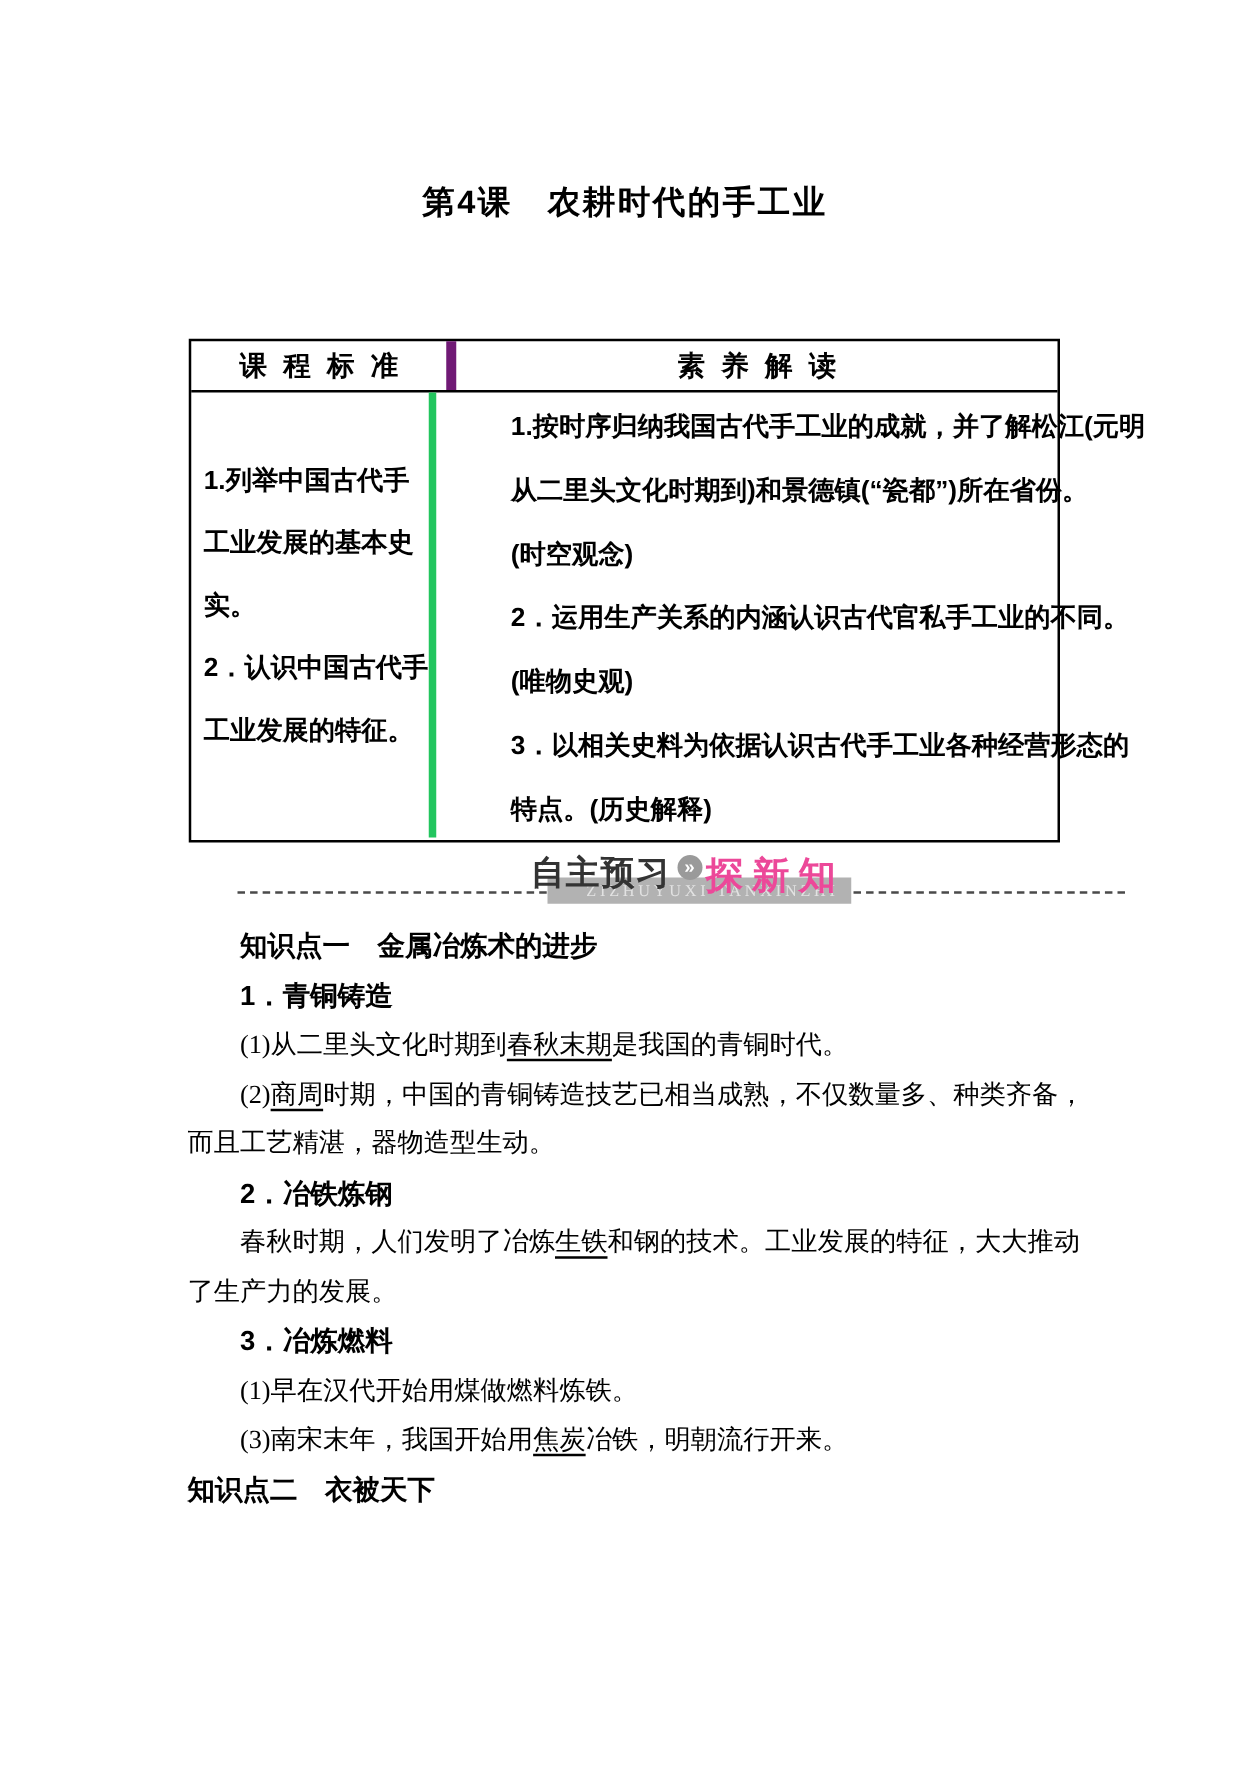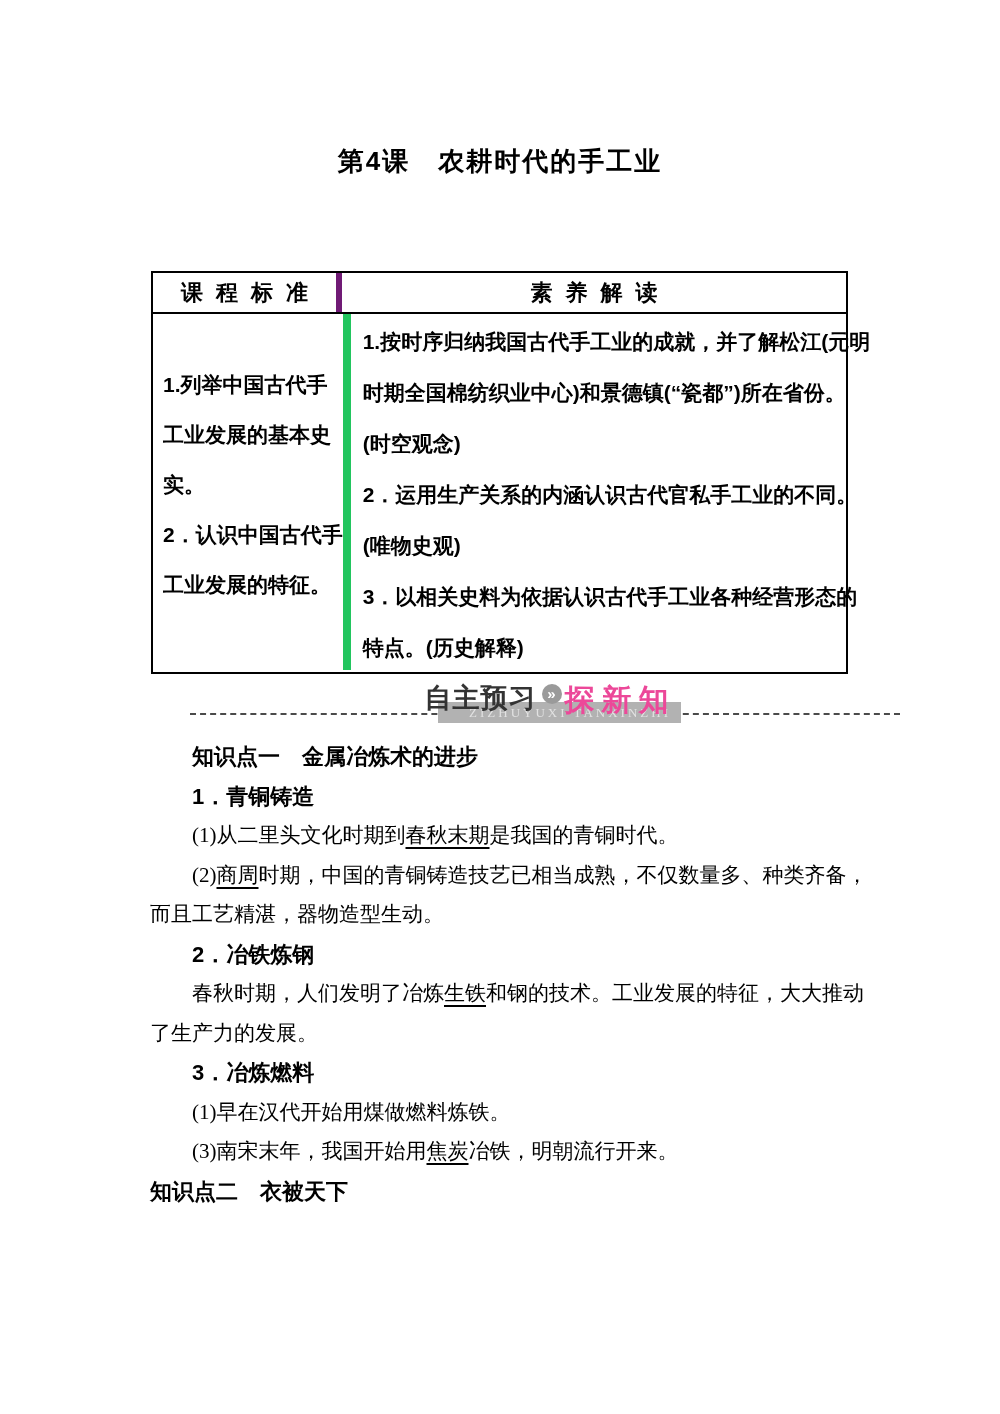--- a/index.html
+++ b/index.html
@@ -16,27 +16,27 @@
 
   
   .course-table{
     position:absolute;left:151px;top:271px;width:697px;height:403px;
     border:2px solid #000;box-sizing:border-box;
     font-family:"Liberation Sans",sans-serif;font-weight:bold;
   }
   .thead{display:flex;height:41px;border-bottom:2px solid #000;box-sizing:border-box;}
   .th{display:flex;align-items:center;justify-content:center;
       font-size:22px;letter-spacing:13px;text-indent:13px;}
-  .th-left{width:189px;border-right:6px solid #701a75;box-sizing:border-box;}
+  .th-left{width:212px;border-right:8px solid #701a75;box-sizing:border-box;}
   .th-right{flex:1;}
   .tbody{display:flex;height:356px;}
   .td{box-sizing:border-box;font-size:21px;}
-  .td-left{width:222px;border-right:8px solid #22c55e;padding:46px 0 0 10px;}
+  .td-left{width:222px;border-right:6px solid #22c55e;padding:46px 0 0 10px;}
   .td-left .cell-line{line-height:50px;white-space:nowrap;}
-  .td-right{flex:1;padding:2px 0 0 12px;}
+  .td-right{flex:1;padding:2px 0 0 12px;margin-left:48px;}
   .td-right .cell-line{line-height:51px;white-space:nowrap;}
 
   
   .banner-dash{position:absolute;left:190px;top:713px;width:710px;height:0;
     border-top:2px dashed #4a4a4a;}
   .banner-bar{position:absolute;left:438px;top:702px;width:222px;height:21px;
     background:#b2b2b2;display:flex;align-items:center;justify-content:center;
     font-family:"Liberation Serif",serif;font-size:13px;letter-spacing:3px;color:#e2e2e2;padding-left:21px;}
   .banner-title{position:absolute;left:380px;top:680px;width:340px;height:30px;
     display:flex;justify-content:center;}
@@ -72,21 +72,21 @@
     <div class="tbody">
       <div class="td td-left">
         <div class="cell-line">1.列举中国古代手</div>
         <div class="cell-line">工业发展的基本史</div>
         <div class="cell-line">实。</div>
         <div class="cell-line">2．认识中国古代手</div>
         <div class="cell-line">工业发展的特征。</div>
       </div>
       <div class="td td-right">
         <div class="cell-line">1.按时序归纳我国古代手工业的成就，并了解松江(元明</div>
-        <div class="cell-line">时期全国棉纺织业中心)和景德镇(“瓷都”)所在省份。</div>
+        <div class="cell-line">从二里头文化时期到)和景德镇(“瓷都”)所在省份。</div>
         <div class="cell-line">(时空观念)</div>
         <div class="cell-line">2．运用生产关系的内涵认识古代官私手工业的不同。</div>
         <div class="cell-line">(唯物史观)</div>
         <div class="cell-line">3．以相关史料为依据认识古代手工业各种经营形态的</div>
         <div class="cell-line">特点。(历史解释)</div>
       </div>
     </div>
   </div>
 
   <div class="banner-dash"></div>

